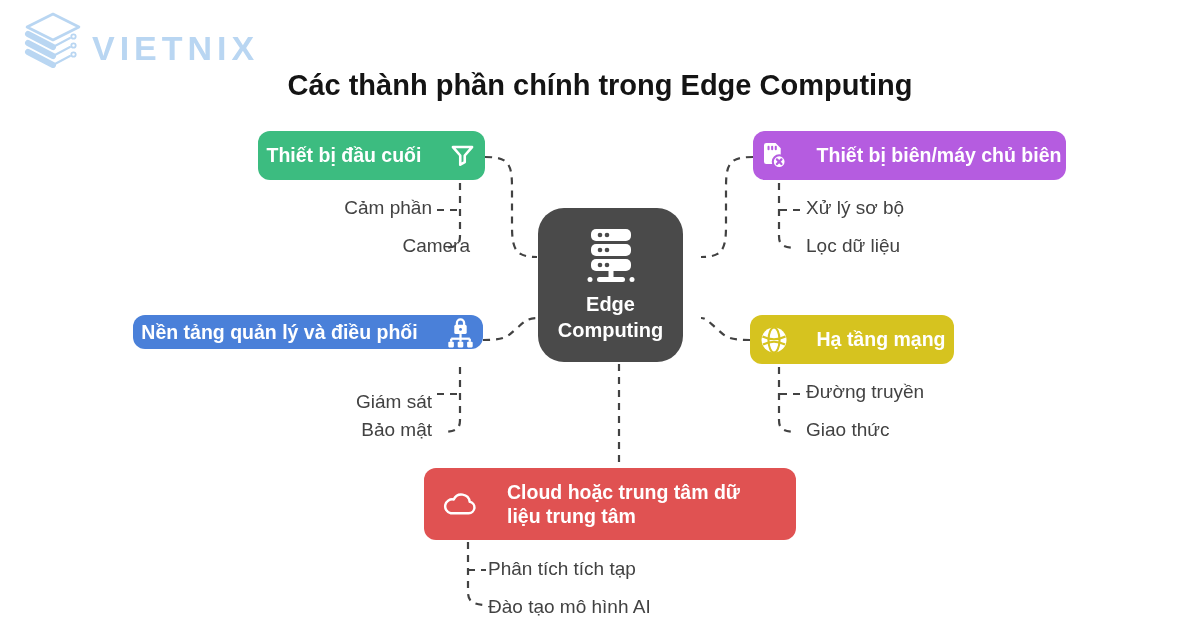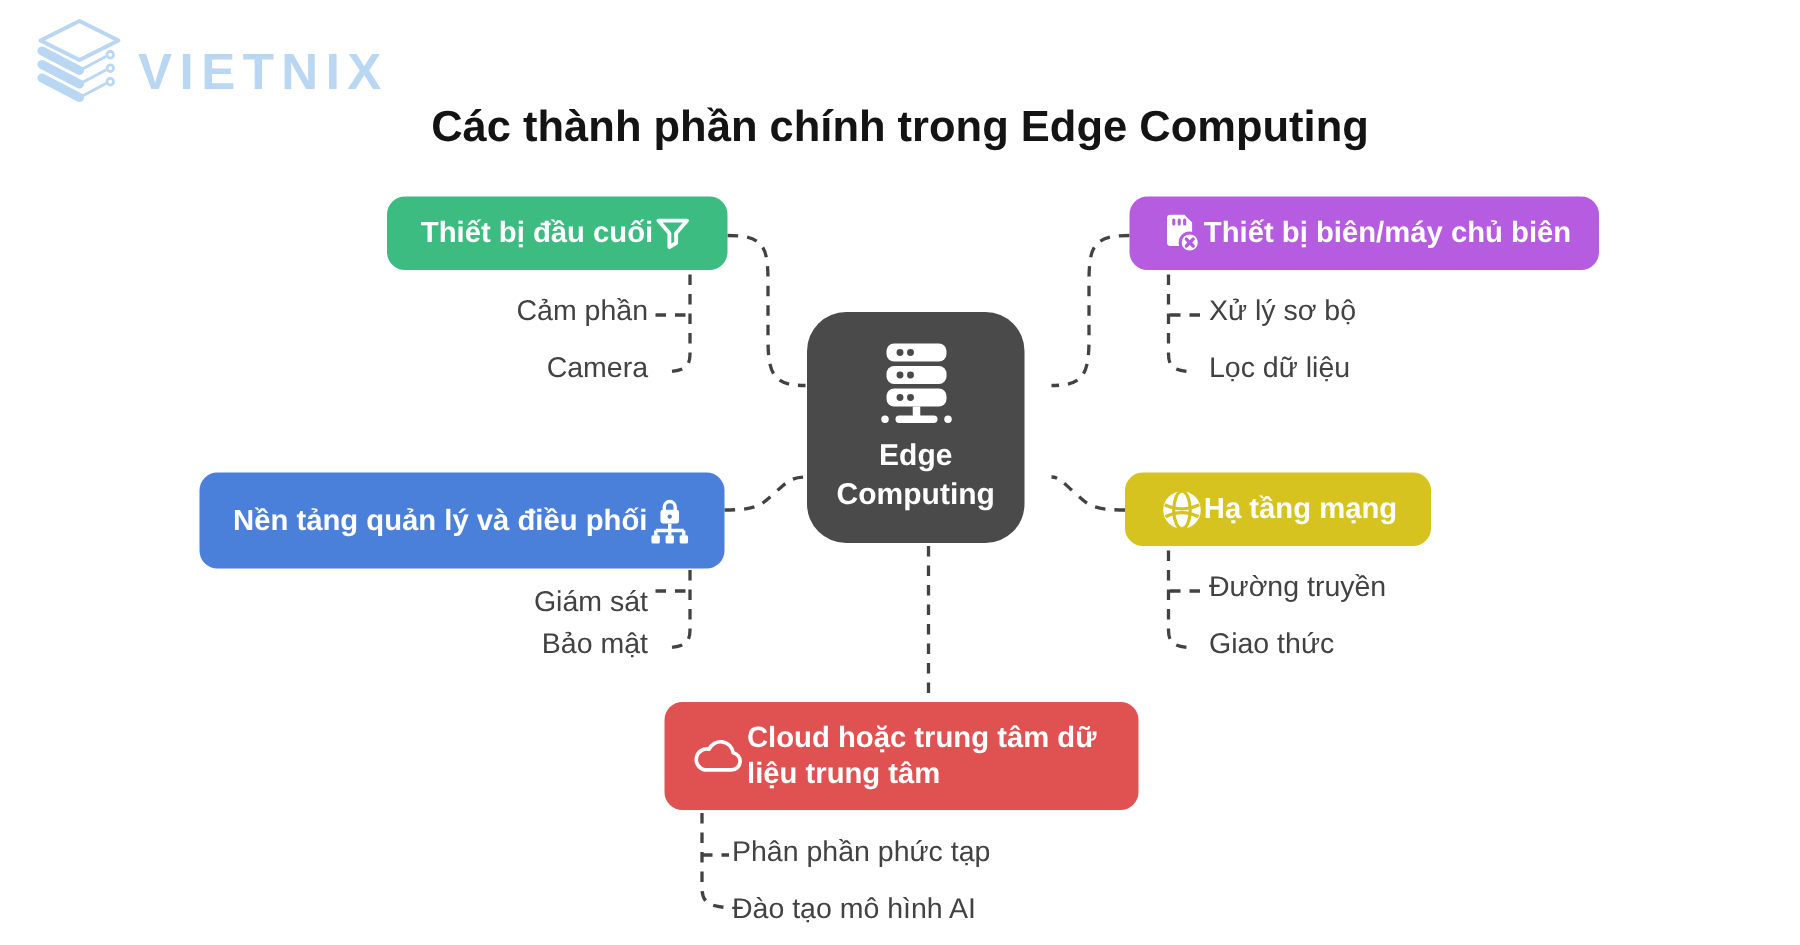--- a/index.html
+++ b/index.html
@@ -18,29 +18,29 @@
     position:absolute;top:69px;left:0;width:1200px;text-align:center;
     font-size:29px;font-weight:bold;color:#141414;
   }
 
   
   svg.connectors{position:absolute;left:0;top:0;}
 
   
   .node{
     position:absolute;display:flex;align-items:center;justify-content:center;
-    gap:0;border-radius:12px;color:#fff;font-size:19.5px;font-weight:bold;
+    gap:28px;border-radius:12px;color:#fff;font-size:19.5px;font-weight:bold;
     box-sizing:border-box;
   }
   .node-terminal-devices{left:258px;top:131px;width:227px;height:49px;}
   .node-edge-devices{left:753px;top:131px;width:313px;height:49px;}
-  .node-management-platform{left:133px;top:315px;width:350px;height:64px;}
+  .node-management-platform{left:133px;top:315px;width:350px;height:34px;}
   .node-network-infrastructure{left:750px;top:315px;width:204px;height:49px;}
   .node-cloud-datacenter{
-    left:443px;top:468px;width:316px;height:72px;
+    left:424px;top:468px;width:372px;height:72px;
     justify-content:flex-start;padding:0 18px;
   }
   .node-cloud-datacenter .node-label{line-height:1.25;max-width:272px;}
 
   
   .center-node{
     position:absolute;left:538px;top:208px;width:145px;height:154px;
     border-radius:26px;display:flex;flex-direction:column;align-items:center;
     justify-content:center;color:#fff;font-size:20px;font-weight:bold;line-height:1.3;
   }
@@ -128,21 +128,21 @@
 
   <div class="node node-terminal-devices" style="background-color: rgb(60, 188, 128);">
     <span class="node-label">Thiết bị đầu cuối</span>
     <span class="icon">
       <svg width="27" height="27" viewBox="0 0 24 24">
         <path d="M3.5 4.5 H20.5 L14 12 V17.8 L10 20.2 V12 Z" fill="none" stroke="#ffffff" stroke-width="2.3" stroke-linejoin="round"></path>
       </svg>
     </span>
   </div>
   <div class="child right-aligned" style="right:768px;top:197px">Cảm phần</div>
-  <div class="child right-aligned" style="right:768px;top:235px">Camera</div>
+  <div class="child right-aligned" style="right:730px;top:235px">Camera</div>
 
   <div class="node node-edge-devices" style="background-color: rgb(181, 92, 224);">
     <span class="icon">
       <svg width="31" height="31" viewBox="0 0 30 30">
         <path d="M8 3 h9 l5 5 v13 a2.2 2.2 0 0 1 -2.2 2.2 h-11.8 a2.2 2.2 0 0 1 -2.2 -2.2 v-15.8 a2.2 2.2 0 0 1 2.2 -2.2 z" fill="#ffffff"></path>
         <g fill="#b55ce0">
           <rect x="9.2" y="5.5" width="2" height="4.5" rx="1"></rect>
           <rect x="12.7" y="5.5" width="2" height="4.5" rx="1"></rect>
           <rect x="16.2" y="5.5" width="2" height="4.5" rx="1"></rect>
         </g>
@@ -200,16 +200,16 @@
   <div class="child" style="left:806px;top:419px">Giao thức</div>
 
   <div class="node node-cloud-datacenter" style="background-color: rgb(224, 82, 82);">
     <span class="icon">
       <svg width="37" height="27" viewBox="0 0 36 26">
         <path d="M8.5,21.5 h17.5 a5.6,5.6 0 0 0 1,-11.1 A8.2,8.2 0 0 0 11.4,8.1 A6.1,6.1 0 0 0 8.5,21.5 Z" fill="none" stroke="#ffffff" stroke-width="2.4" stroke-linejoin="round"></path>
       </svg>
     </span>
     <span class="node-label">Cloud hoặc trung tâm dữ liệu trung tâm</span>
   </div>
-  <div class="child" style="left:488px;top:558px">Phân phần phức tạp</div>
+  <div class="child" style="left:488px;top:558px">Phân tích tích tạp</div>
   <div class="child" style="left:488px;top:596px">Đào tạo mô hình AI</div>
 
 </div>
 
 </body></html>

